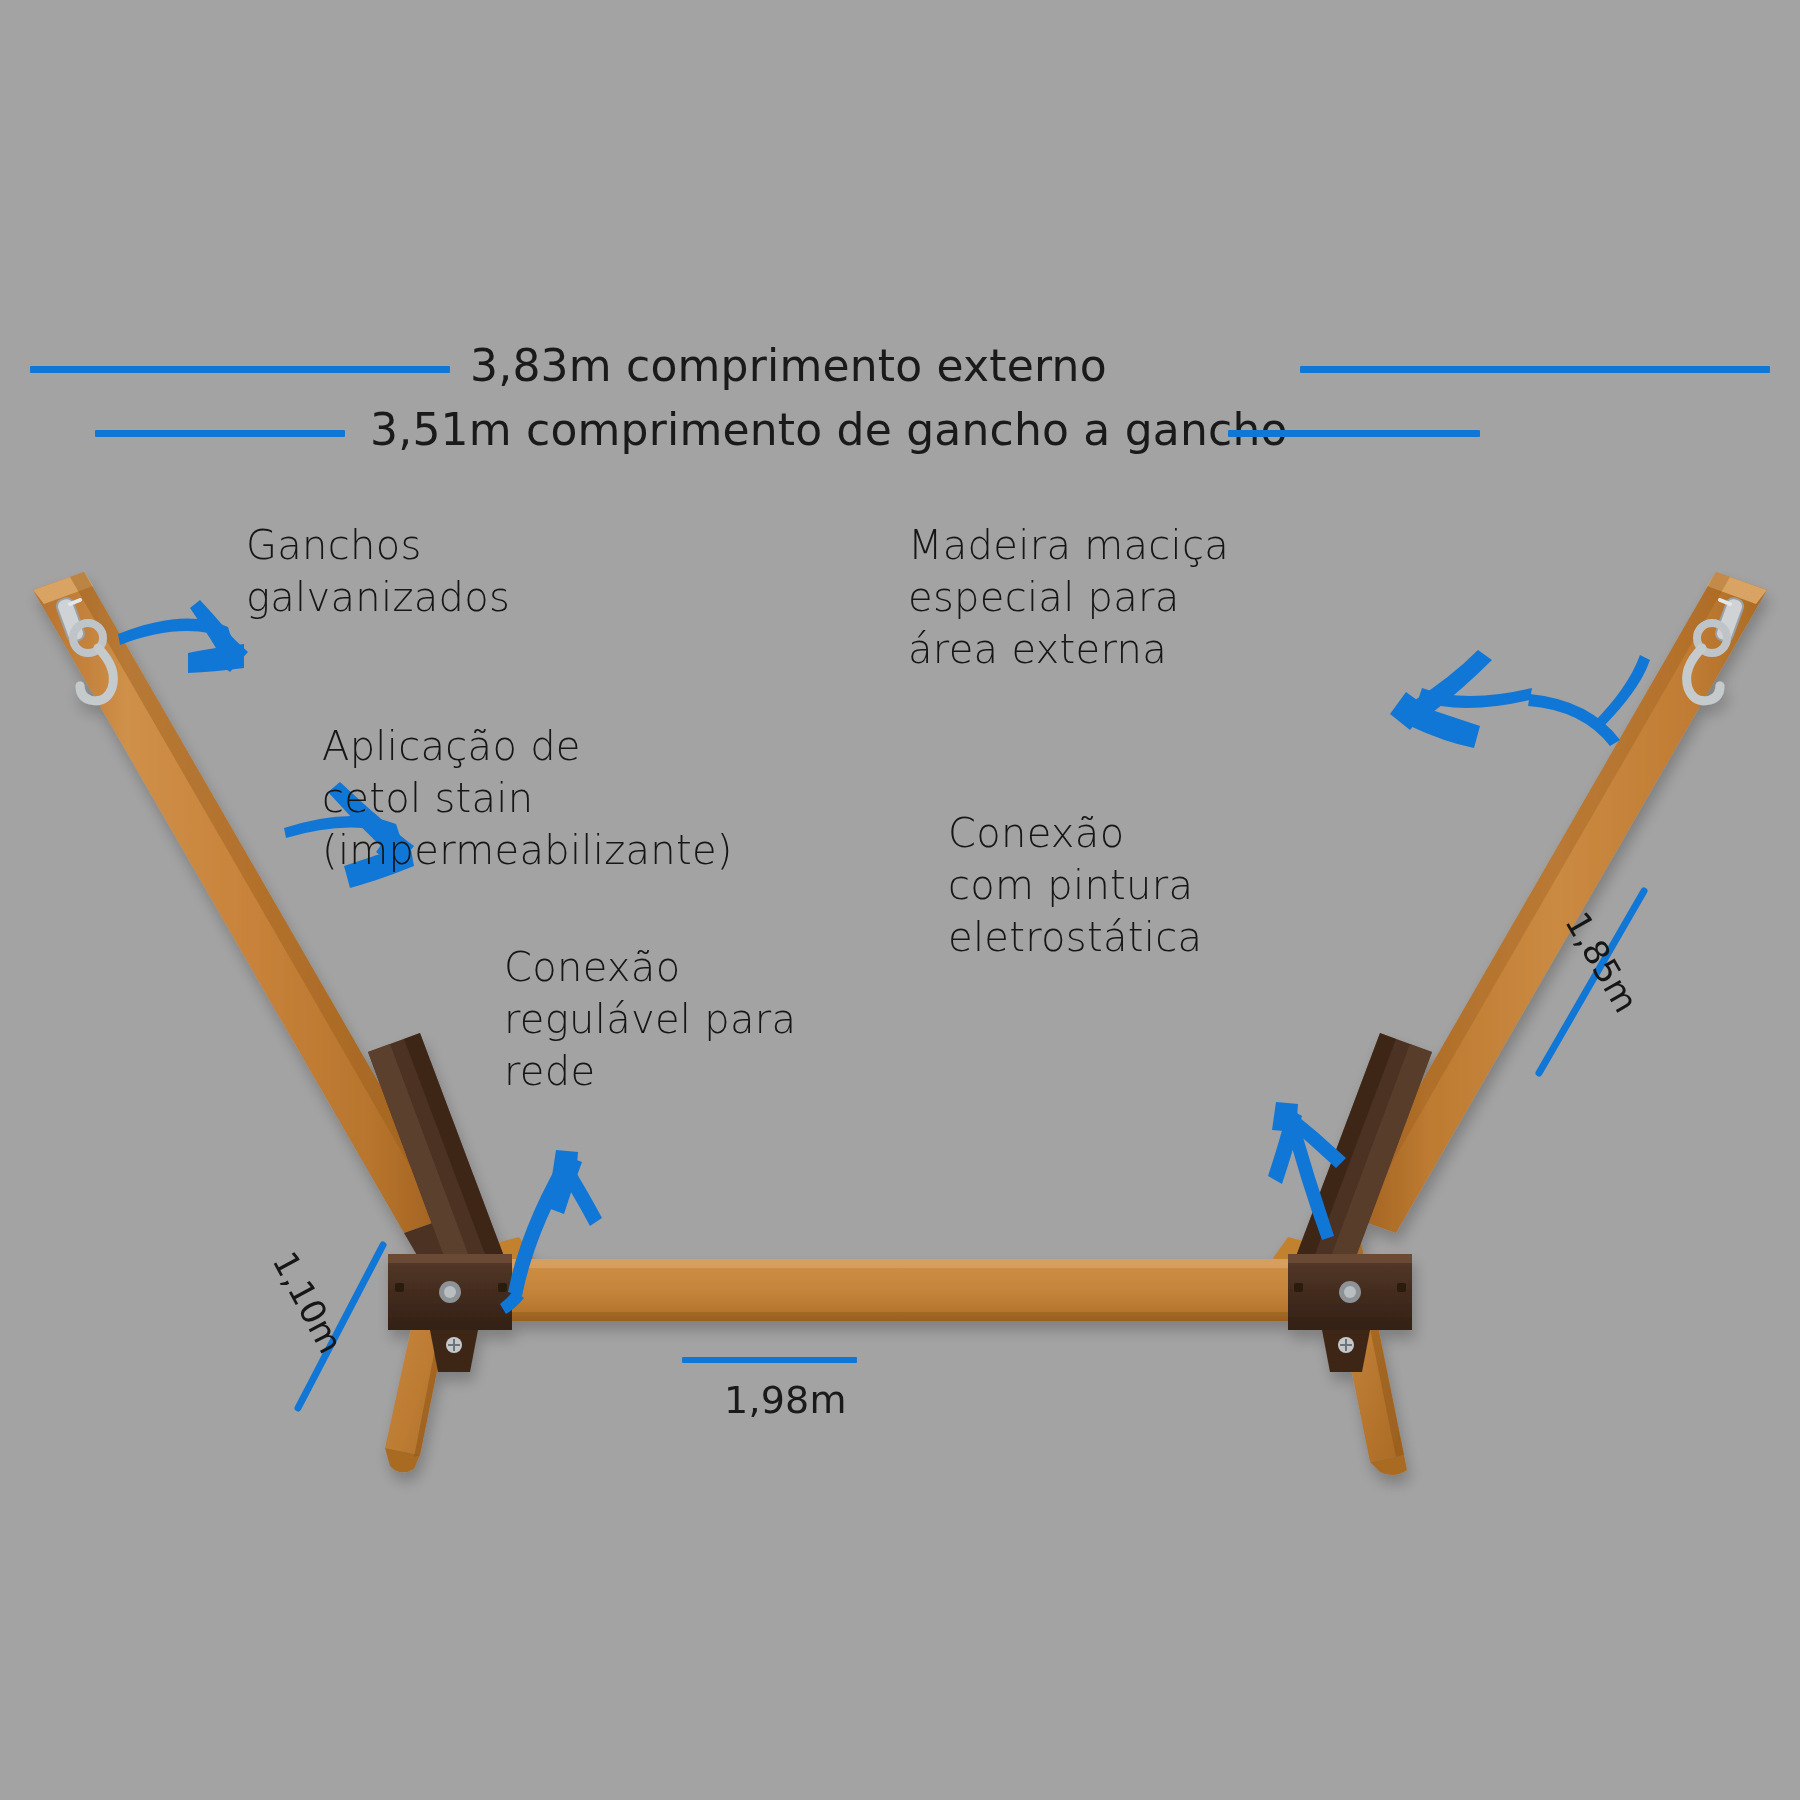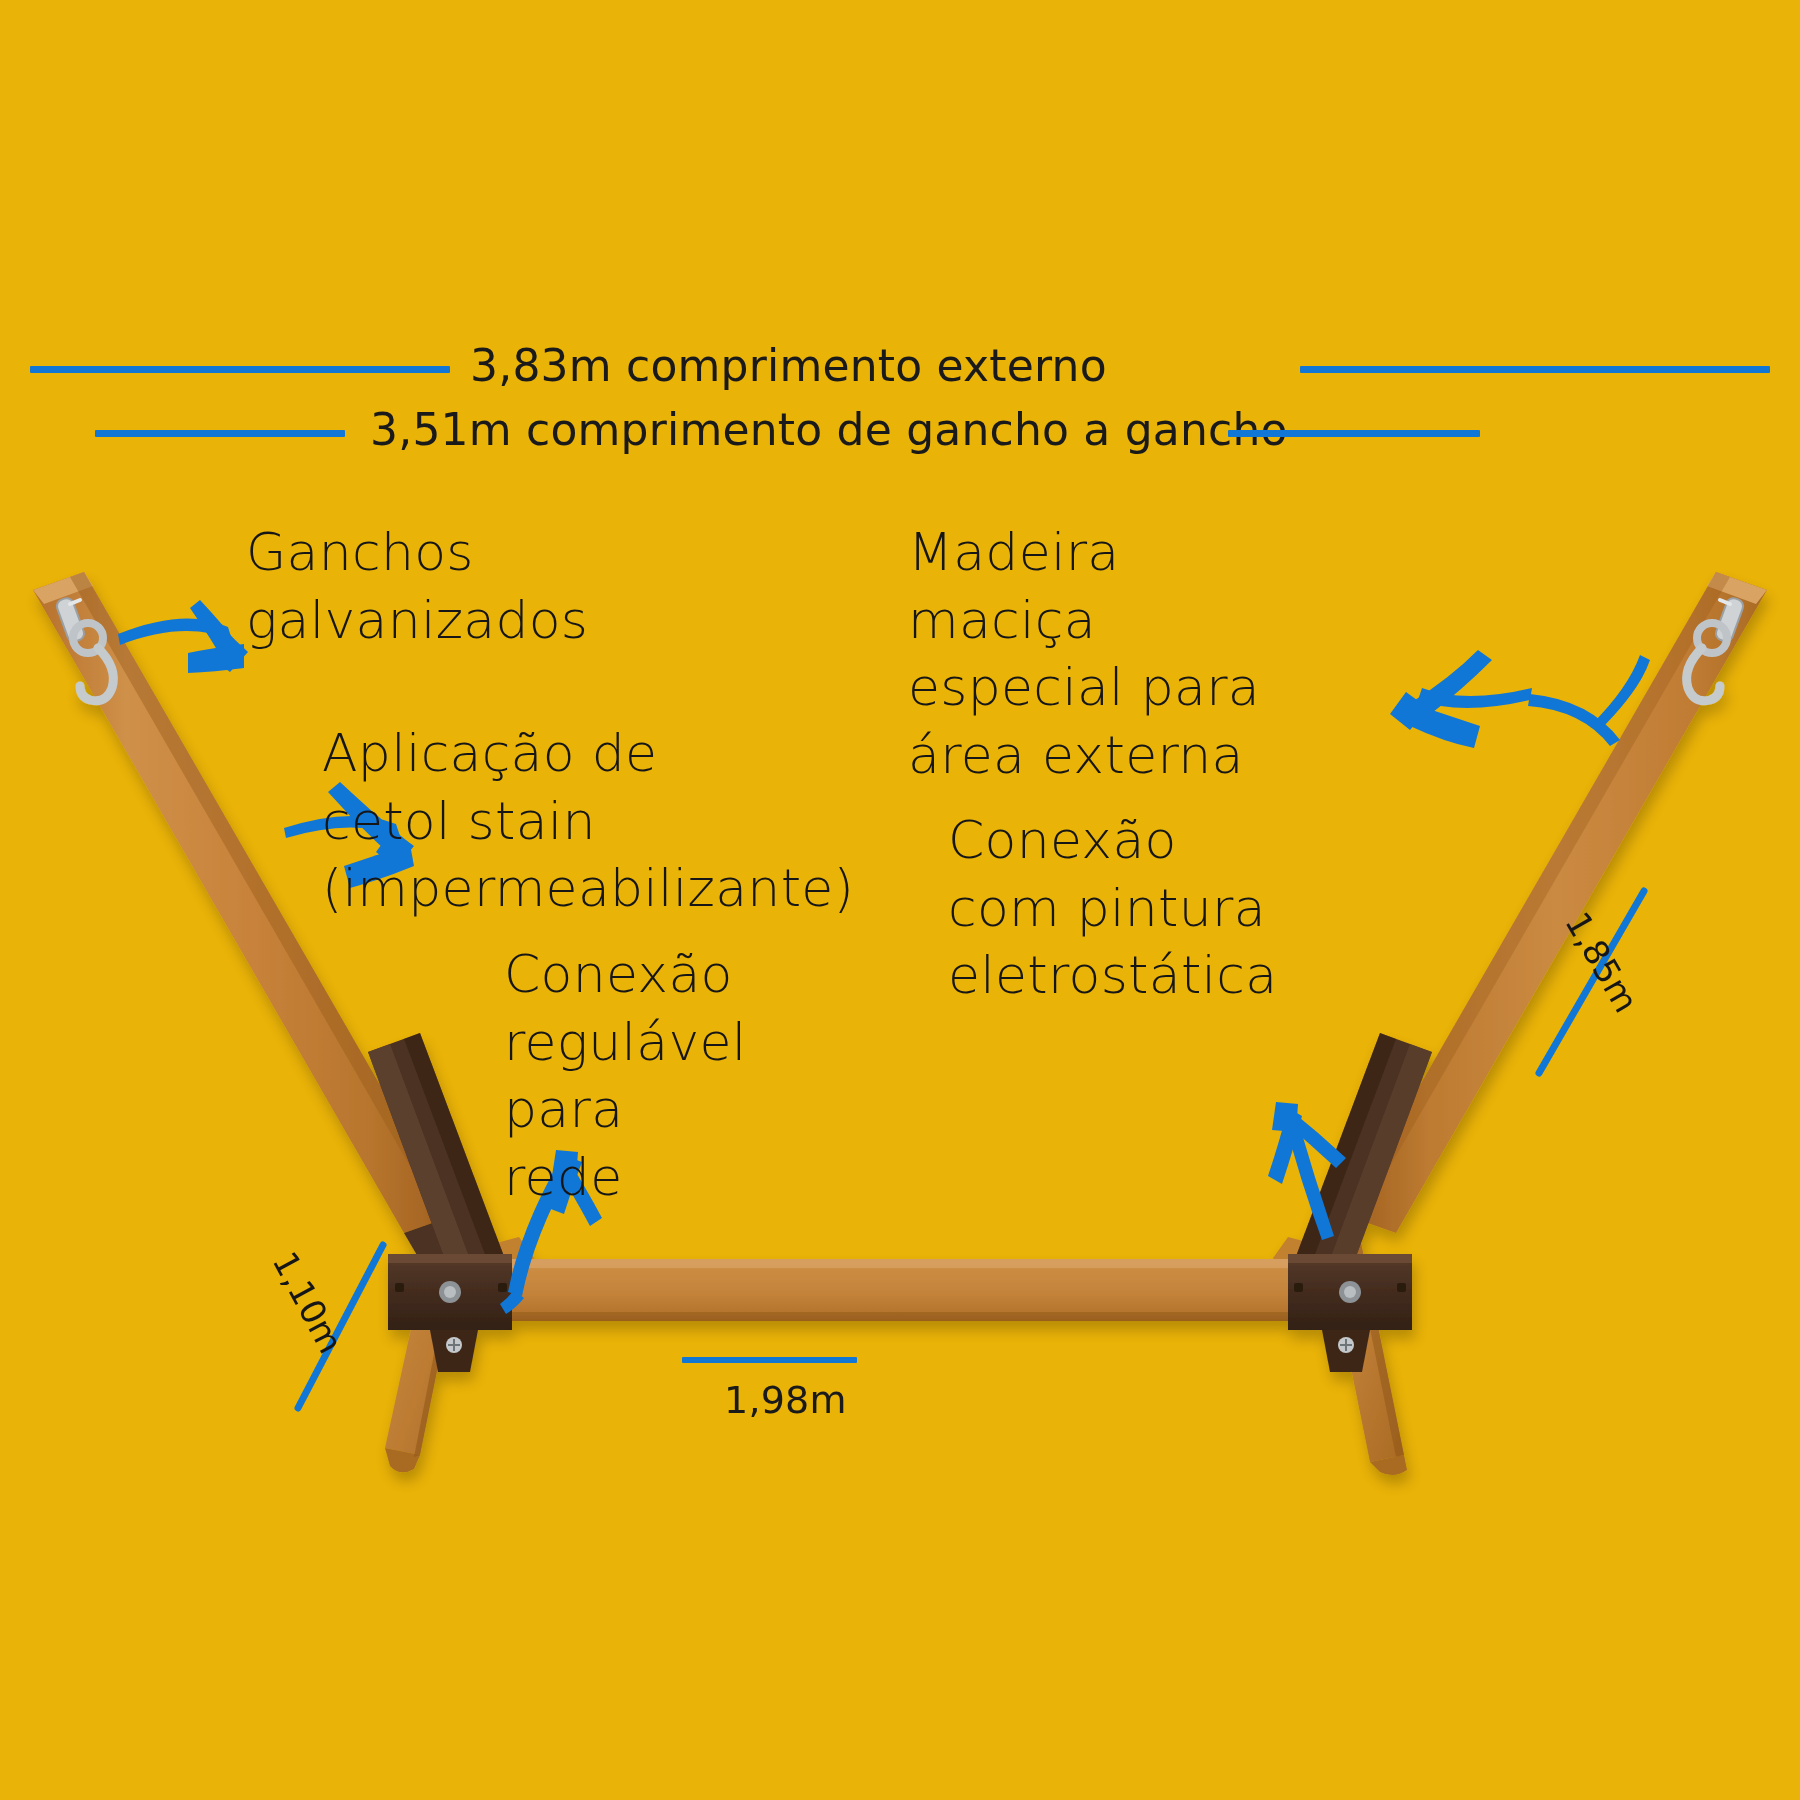--- a/index.html
+++ b/index.html
@@ -7,21 +7,21 @@
     padding: 0;
     background: #ffffff;
   }
   body {
     font-family: "DejaVu Sans", sans-serif;
   }
   #stage {
     position: relative;
     width: 1800px;
     height: 1800px;
-    background: #eab308;
+    background: #a3a3a3;
     overflow: hidden;
   }
 
   
   .rule {
     position: absolute;
     height: 7px;
     background: #1177d6;
     border-radius: 1px;
   }
@@ -33,21 +33,21 @@
     white-space: nowrap;
     letter-spacing: 0.2px;
   }
 
   
   .anno {
     position: absolute;
     color: #161616;
     font-family: "DejaVu Sans", sans-serif;
     font-weight: 300;
-    font-size: 52px;
+    font-size: 40px;
     line-height: 1.30;
     white-space: pre-line;
     letter-spacing: 0.3px;
   }
   .anno.center { text-align: left; }
   .anno.left   { text-align: left; }
 
   
   .rot-label {
     position: absolute;

